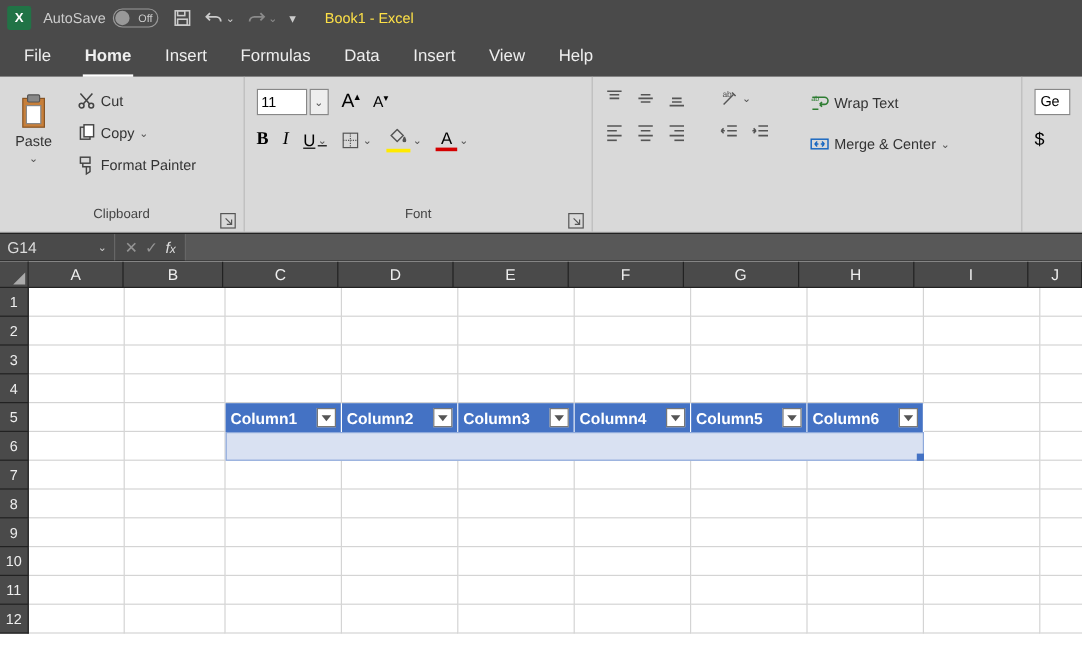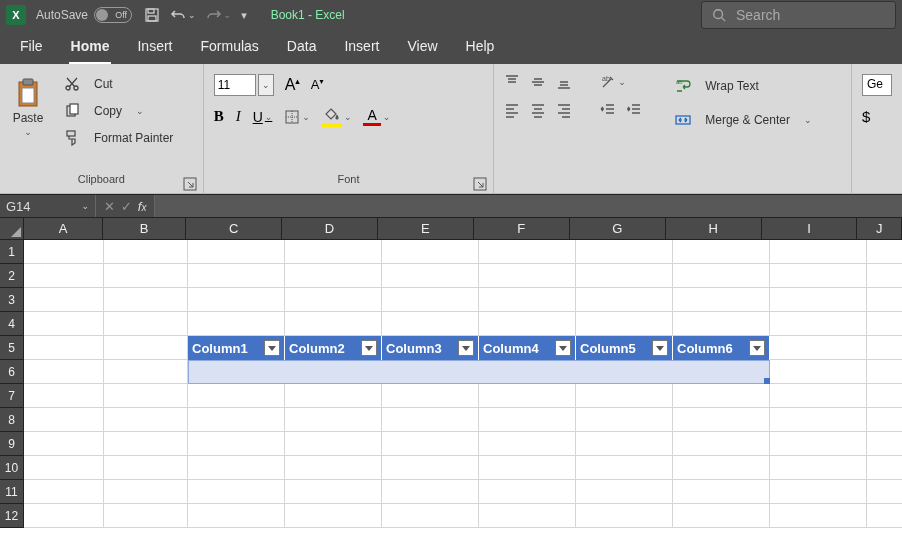--- a/index.html
+++ b/index.html
@@ -7,38 +7,38 @@
 
   
   .titlebar { height: 30px; background: #4a4a4a; display: flex; align-items: center; padding: 0 6px; color: #ccc; font-size: 12px; }
   .excel-icon { width: 20px; height: 20px; background: #217346; color: #fff; display: flex; align-items: center; justify-content: center; font-weight: bold; font-size: 11px; border-radius: 2px; margin-right: 10px; }
   .autosave { display: flex; align-items: center; gap: 6px; margin-right: 12px; }
   .toggle { width: 38px; height: 16px; border: 1px solid #999; border-radius: 9px; position: relative; display: flex; align-items: center; }
   .toggle-knob { position: absolute; left: 1px; width: 12px; height: 12px; background: #999; border-radius: 50%; }
   .toggle-text { position: absolute; right: 4px; font-size: 9px; color: #ccc; }
   .qat { display: flex; align-items: center; gap: 10px; margin-right: 24px; }
   .qat svg, .qat span { color: #ccc; }
-  .title-text { color: #86efac; }
+  .title-text { color: #fde047; }
   .searchbox { margin-left: auto; height: 28px; background: #5a5a5a; border: 1px solid #333; border-radius: 3px; display: flex; align-items: center; padding: 0 10px; gap: 10px; min-width: 195px; color: #aaa; }
 
   
   .tabs { height: 34px; background: #4a4a4a; display: flex; align-items: center; padding: 0 18px; gap: 24px; color: #eee; font-size: 14px; }
   .tab { height: 100%; display: flex; align-items: center; border-bottom: 2px solid transparent; padding: 0 2px; cursor: pointer; }
   .tab.active { border-bottom-color: #fff; font-weight: 600; }
 
   
   .ribbon { height: 130px; background: #d9d9d9; display: flex; border-bottom: 1px solid #bbb; }
   .group { border-right: 1px solid #bbb; display: flex; flex-direction: column; padding: 4px 6px 0 6px; }
   .group-body { flex: 1; display: flex; align-items: flex-start; gap: 4px; }
   .group-label { height: 20px; font-size: 11px; color: #444; text-align: center; position: relative; }
   .dlg-launch { position: absolute; right: 0; bottom: 2px; width: 14px; height: 14px; }
 
   .vstack { display: flex; flex-direction: column; gap: 3px; }
   .btn-lg { display: flex; flex-direction: column; align-items: center; justify-content: center; padding: 3px 6px; font-size: 12px; color: #333; gap: 2px; }
-  .btn-sm { display: flex; align-items: center; gap: 14px; padding: 2px 4px; font-size: 12px; color: #333; height: 24px; }
+  .btn-sm { display: flex; align-items: center; gap: 4px; padding: 2px 4px; font-size: 12px; color: #333; height: 24px; }
   .row { display: flex; align-items: center; gap: 3px; }
 
   select, input.fontsize { background: #fff; border: 1px solid #888; font-size: 12px; height: 22px; }
   select.fontname { width: 140px; }
   input.fontsize { width: 42px; padding: 0 3px; }
 
   .ico { width: 16px; height: 16px; display: inline-flex; align-items: center; justify-content: center; }
   .ico-lg { width: 32px; height: 32px; }
   .chev { font-size: 9px; color: #555; }
 
@@ -100,27 +100,20 @@
       </span>
     <span style="display:flex;align-items:center;gap:2px;opacity:.5">
         <svg width="16" height="16" viewBox="0 0 16 16" fill="none" stroke="#ccc" stroke-width="1.5">
           <path d="M11 4 L14 7 L11 10 M14 7 H6 A4 4 0 0 0 2 11"></path>
         </svg>
         <span class="chev" style="color:#ccc">⌄</span>
       </span>
     <span class="chev" style="color:#ccc;font-size:11px">▾</span>
   </div>
   <span class="title-text">Book1 - Excel</span>
-  <div class="searchbox">
-    <svg width="14" height="14" viewBox="0 0 16 16" fill="none" stroke="#aaa" stroke-width="1.5">
-        <circle cx="7" cy="7" r="5"></circle>
-        <path d="M11 11l4 4"></path>
-      </svg>
-    <span style="font-size:14px">Search</span>
-  </div>
 </div>
 
 <div class="tabs" id="tabs">
     <div class="tab">File</div>
     <div class="tab active">Home</div>
     <div class="tab">Insert</div>
     <div class="tab">Formulas</div>
     <div class="tab">Data</div>
     <div class="tab">Insert</div>
     <div class="tab">View</div>

